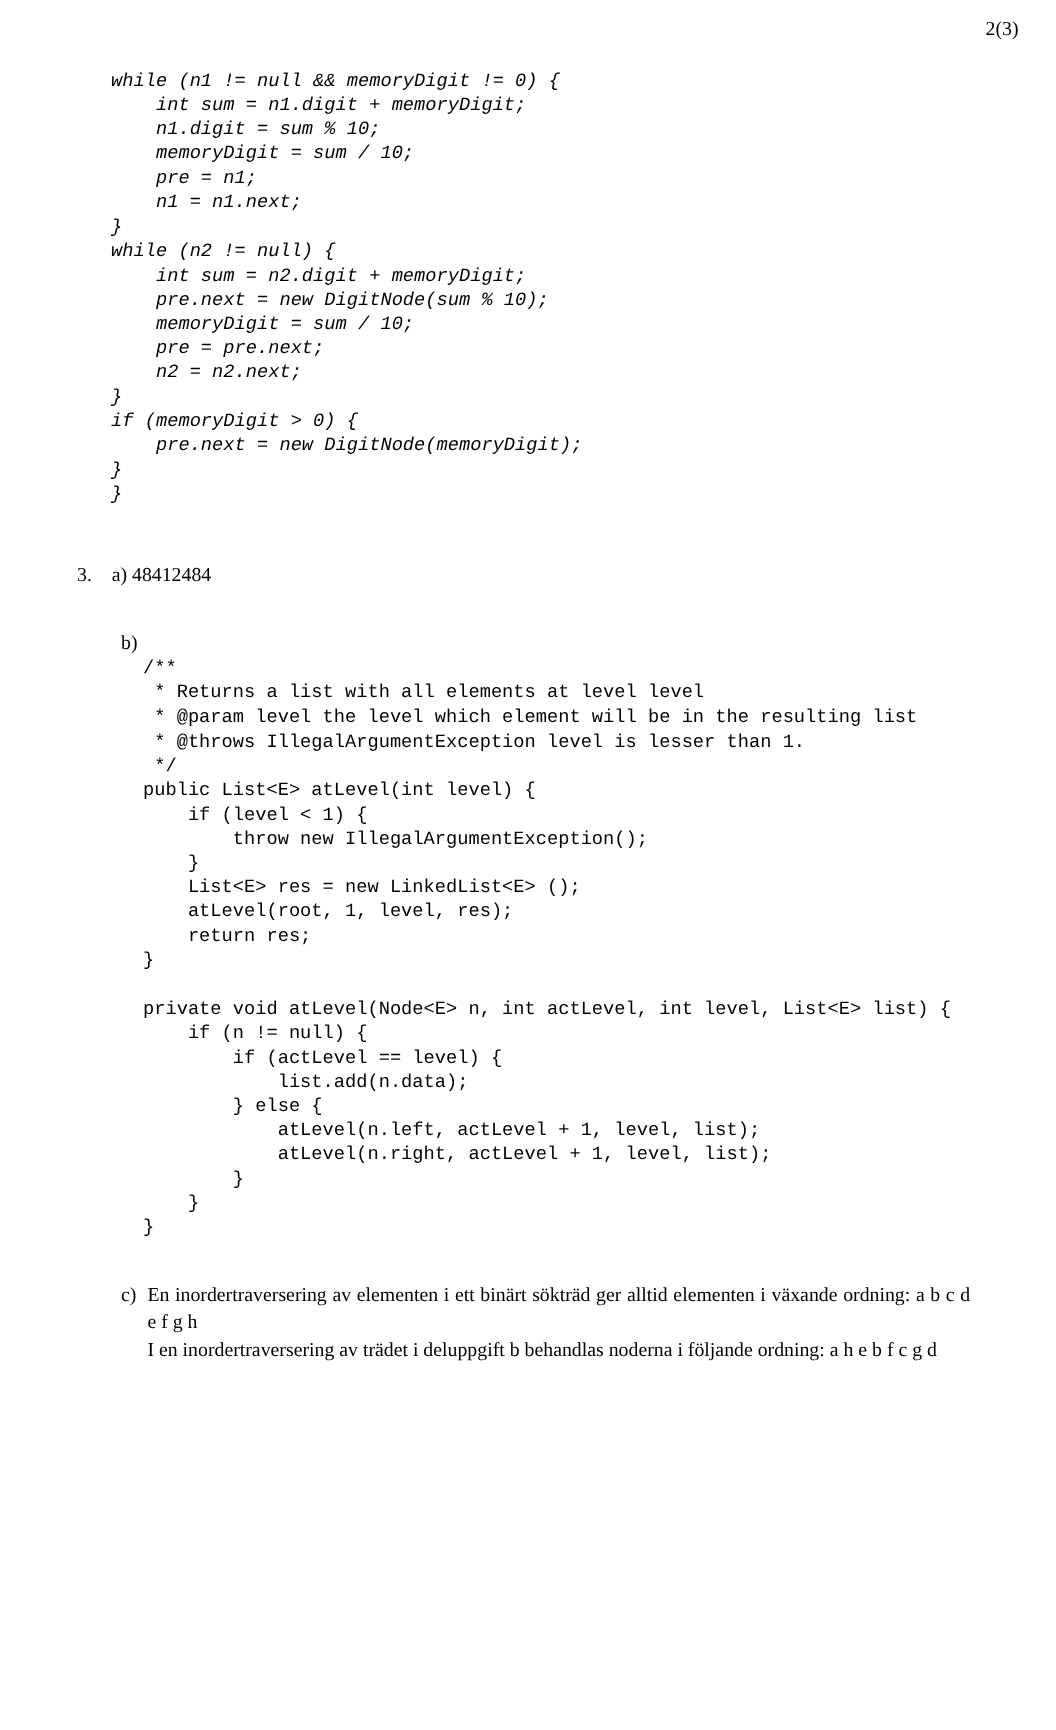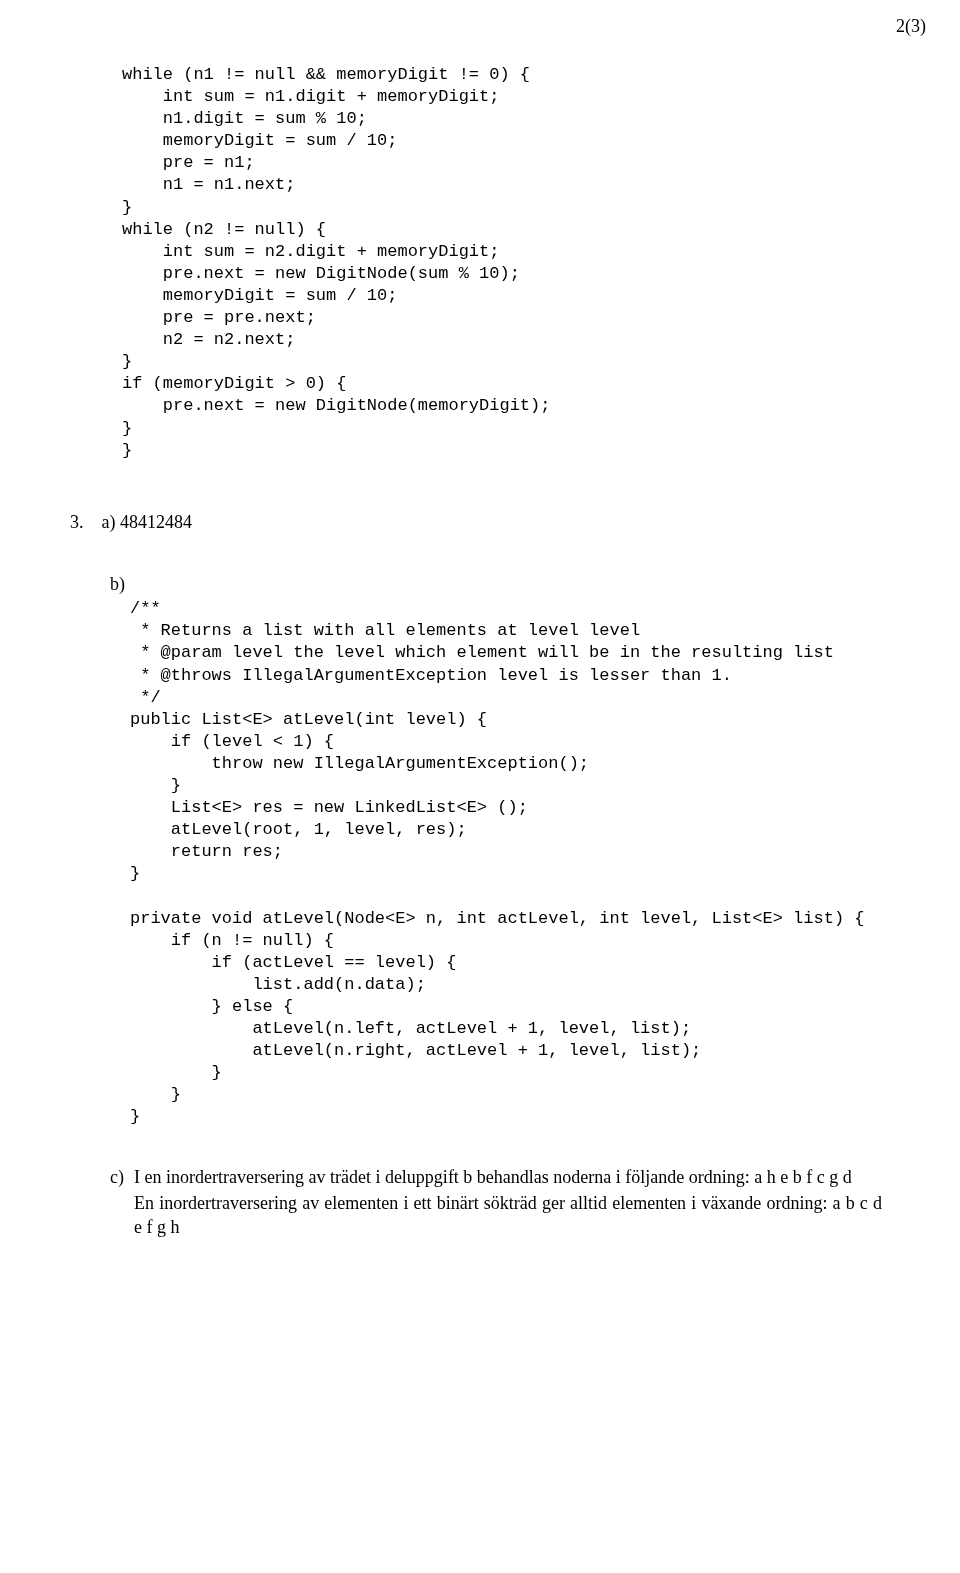--- a/index.html
+++ b/index.html
@@ -25,21 +25,22 @@
     font-size: 18px;
   }
   .code {
     font-family: "Courier New", Courier, monospace;
     white-space: pre;
     font-size: 17px;
     line-height: 1.3;
   }
   .block {
     margin-top: 36px;
-    margin-left: 52px;
+    margin-left: 31px;
+    font-style: italic;
   }
   .q3 {
     margin-top: 48px;
   }
   .q3a {
   }
   .q3b {
     margin-left: 40px;
     margin-top: 38px;
   }
@@ -123,19 +124,19 @@
             atLevel(n.left, actLevel + 1, level, list);
             atLevel(n.right, actLevel + 1, level, list);
         }
     }
 }</div>
     </div>
 
     <div class="q3c">
       <span class="label" style="float:left; width:24px;">c)</span>
       <div class="q3c-body">
+        <p>En inordertraversering av elementen i ett binärt sökträd ger alltid elementen i växande ordning: a b c d e f g h</p>
         <p>I en inordertraversering av trädet i deluppgift b behandlas noderna i följande ordning: a h e b f c g d</p>
-        <p>En inordertraversering av elementen i ett binärt sökträd ger alltid elementen i växande ordning: a b c d e f g h</p>
       </div>
       <div style="clear:both"></div>
     </div>
   </div>
 </div>
 
 </body></html>

